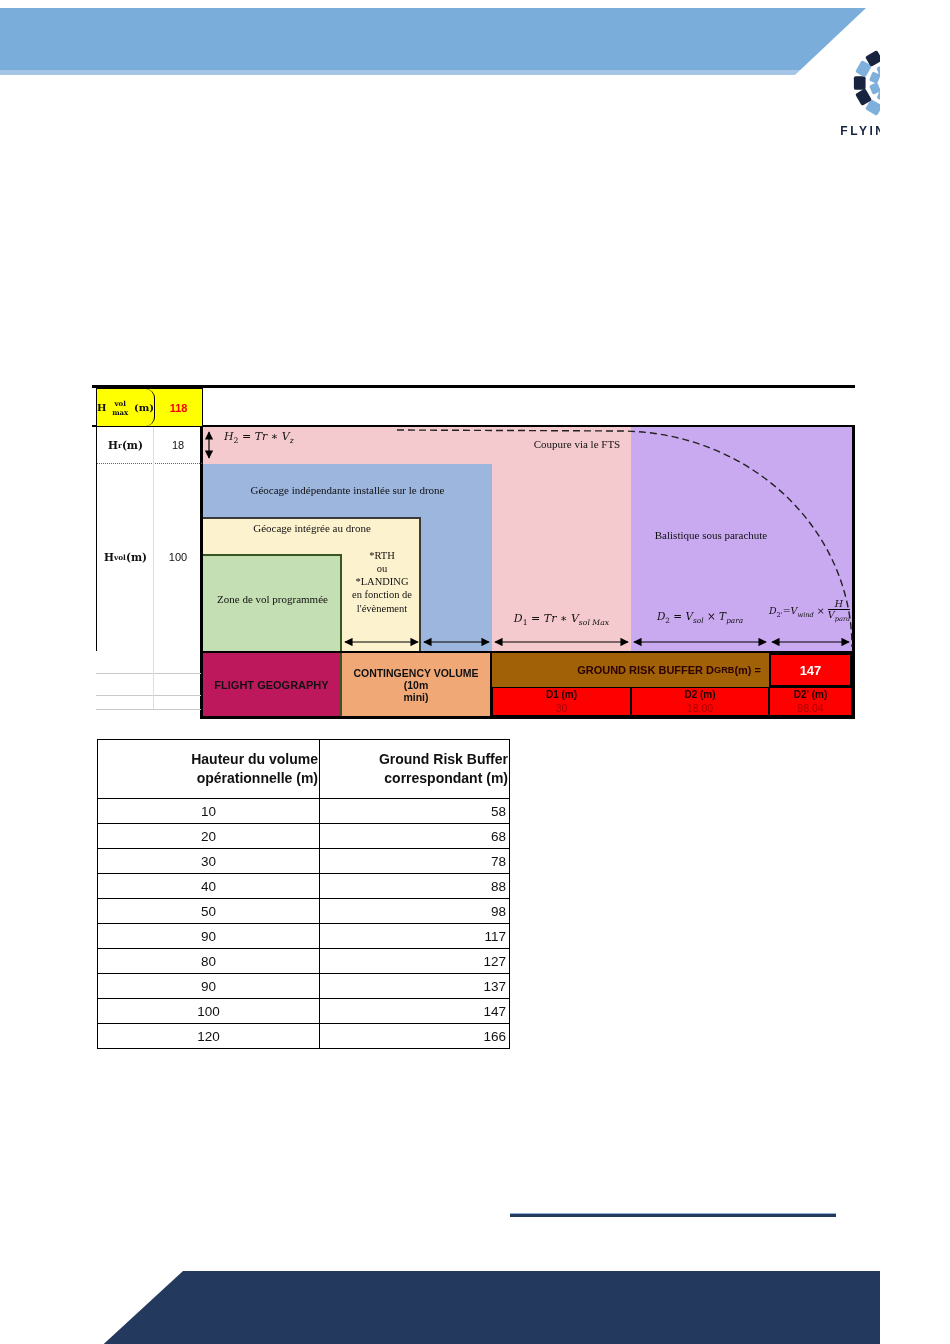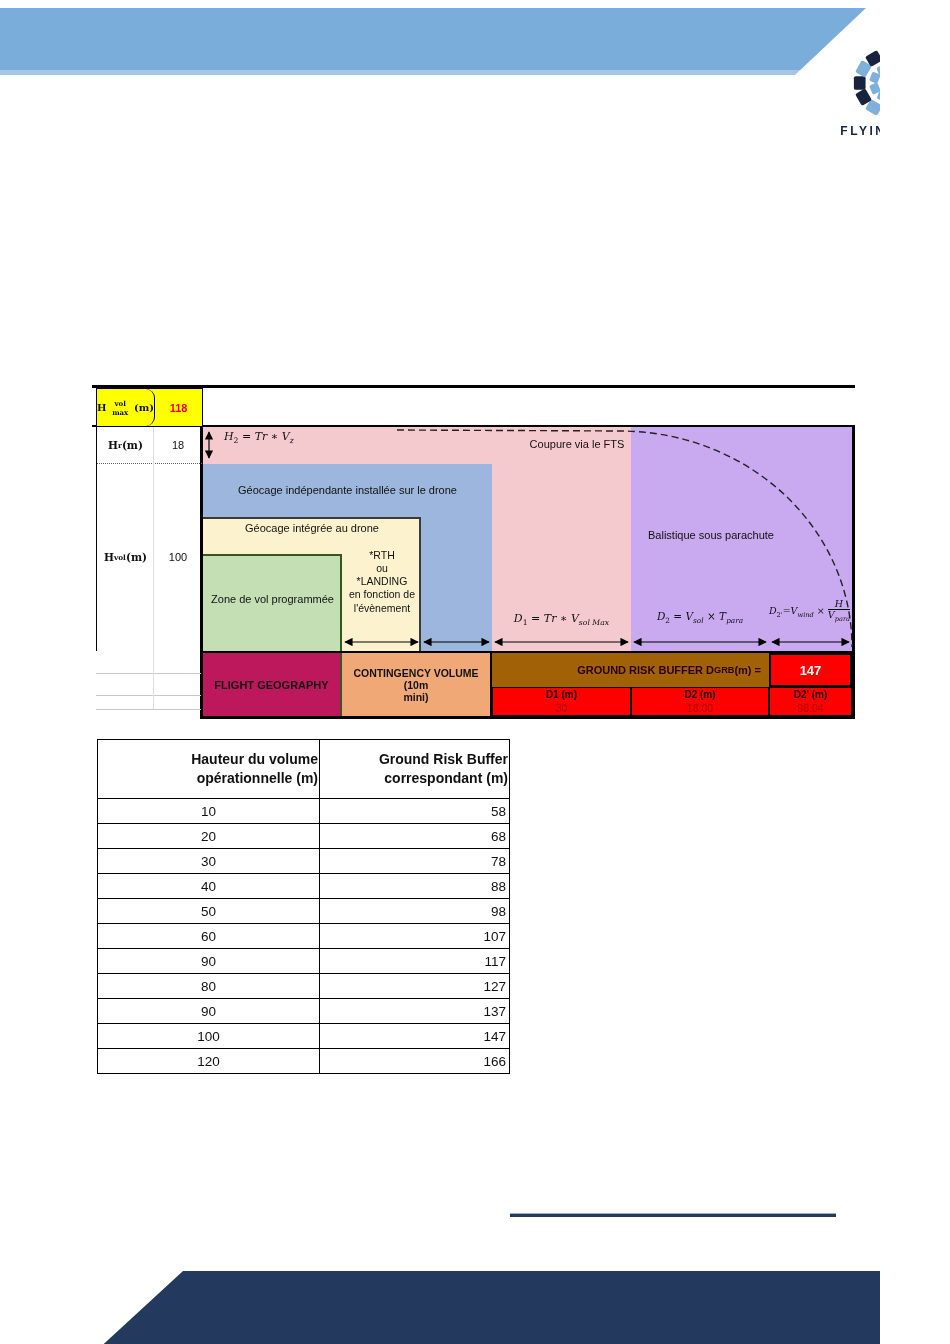--- a/index.html
+++ b/index.html
@@ -37,21 +37,21 @@
 
   .zone{position:absolute;}
   .z-pink{left:111px;top:42px;width:428px;height:224px;background:#f5cace;}
   .z-purple{left:539px;top:42px;width:221px;height:224px;background:#c9a9ef;}
   .z-blue{left:111px;top:79px;width:289px;height:187px;background:#9db6dd;}
   .z-cream{left:111px;top:132px;width:218px;height:134px;background:#fdf2ce;
            border-top:2px solid #3a3a3a;border-right:2px solid #3a3a3a;box-sizing:border-box;}
   .z-green{left:111px;top:169px;width:139px;height:97px;background:#c5dfb4;
            border-top:2px solid #375623;border-right:2px solid #375623;box-sizing:border-box;}
 
-  .dlabel{position:absolute;text-align:center;color:#111;}
+  .dlabel{position:absolute;text-align:center;color:#111;font-family:Liberation Serif, serif;}
   .pre{white-space:pre-line;}
 
   .math{font-family:"DejaVu Serif",serif;border-radius:9px;}
   .math .mi{font-style:italic;}
   .math sub{font-size:70%;}
   .frac{display:inline-block;vertical-align:middle;text-align:center;line-height:1.1;}
   .frac .num{display:block;border-bottom:1px solid #000;padding:0 3px;}
   .frac .den{display:block;}
 
   .b-cell{position:absolute;display:flex;align-items:center;justify-content:center;
@@ -231,24 +231,20 @@
         </tr>
         <tr>
           <td>40</td>
           <td>88</td>
         </tr>
         <tr>
           <td>50</td>
           <td>98</td>
         </tr>
         <tr>
-          <td>60</td>
-          <td>107</td>
-        </tr>
-        <tr>
           <td>90</td>
           <td>117</td>
         </tr>
         <tr>
           <td>80</td>
           <td>127</td>
         </tr>
         <tr>
           <td>90</td>
           <td>137</td>

